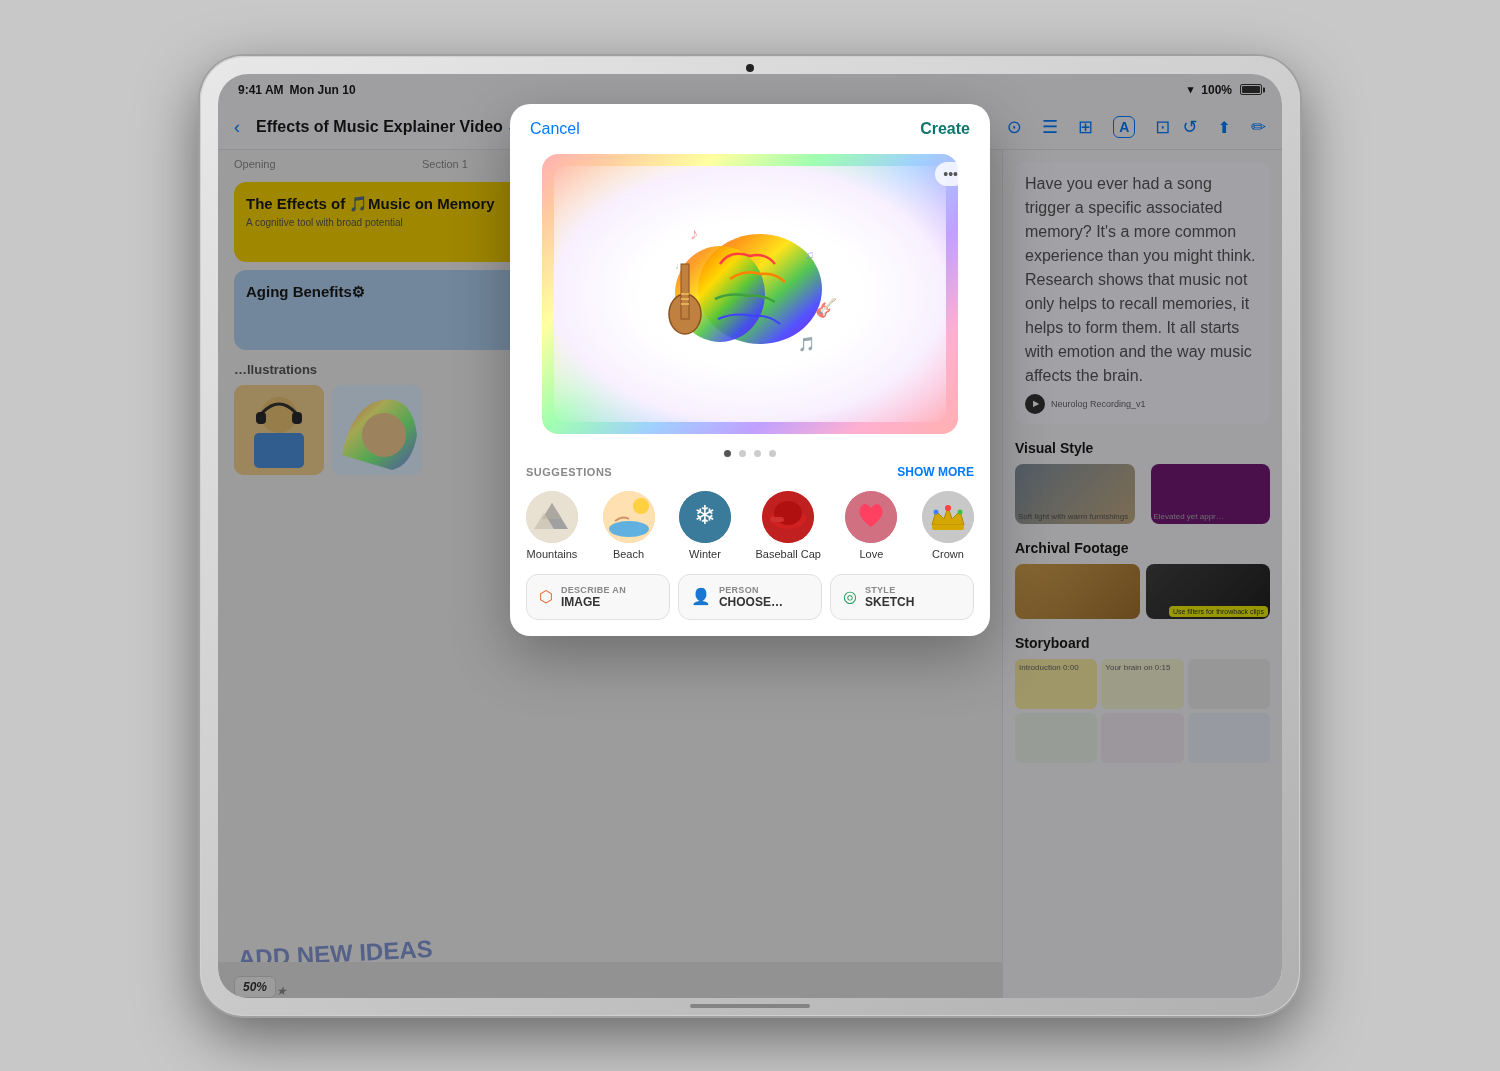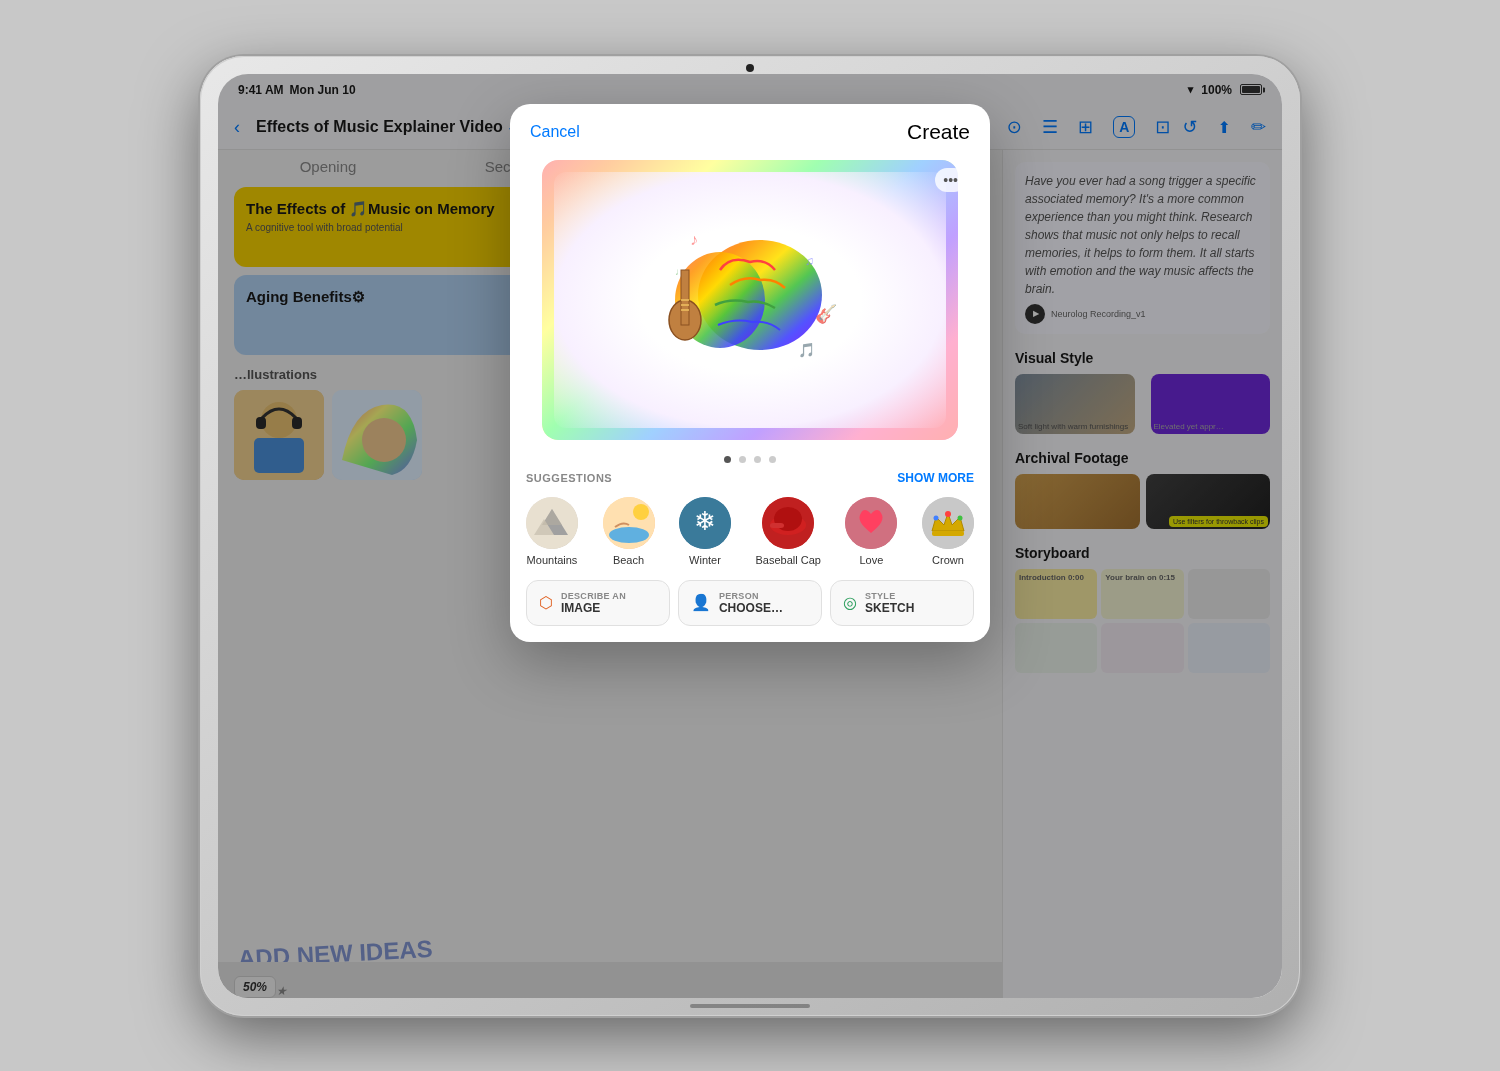--- a/index.html
+++ b/index.html
@@ -133,25 +133,24 @@
     }
 
     
     .sections-header {
       display: flex;
       padding: 8px 16px;
       gap: 0;
       background: #f0f0f0;
     }
     .section-label {
-      font-size: 15px;
+      font-size: 11px;
       color: #888;
       flex: 1;
       font-weight: 500;
-      text-align: center;
     }
 
     
     .board-cards {
       padding: 4px 16px;
       display: grid;
       grid-template-columns: repeat(2, 1fr);
       gap: 8px;
     }
 
@@ -219,44 +218,43 @@
     }
 
     .right-section { margin-bottom: 16px; }
     .right-section-title {
       font-size: 14px;
       font-weight: 700;
       color: #1a1a1a;
       margin-bottom: 8px;
     }
     .right-text {
-      font-size: 12px;
+      font-size: 16px;
       color: #555;
       line-height: 1.5;
-      font-style: italic;
     }
 
     .visual-style-row {
       display: flex;
       gap: 16px;
     }
     .visual-thumb {
       flex: 1;
       height: 60px;
       border-radius: 8px;
       overflow: hidden;
       background: #ccc;
       font-size: 8px;
       color: #555;
       display: flex;
       flex-direction: column;
       justify-content: flex-end;
       padding: 3px;
     }
-    .visual-thumb.dark { background: #6d28d9; color: #aaa; }
+    .visual-thumb.dark { background: #701a75; color: #aaa; }
 
     .archival-row {
       display: grid;
       grid-template-columns: 1fr 1fr;
       gap: 6px;
     }
     .archival-thumb {
       height: 55px;
       border-radius: 8px;
       background: #8a6a40;
@@ -300,23 +298,23 @@
       justify-content: space-between;
       padding: 16px 20px 0;
     }
     .modal-cancel {
       color: #007aff;
       font-size: 16px;
       cursor: pointer;
       font-weight: 400;
     }
     .modal-create {
-      color: #000000;
-      font-size: 21px;
-      font-weight: 400;
+      color: #0f766e;
+      font-size: 16px;
+      font-weight: 700;
       cursor: pointer;
     }
 
     .modal-image-area {
       margin: 16px;
       border-radius: 16px;
       height: 280px;
       background: linear-gradient(135deg, #ffd0d0 0%, #ffe0b0 20%, #fff0b0 35%, #d0ffb0 50%, #b0d0ff 65%, #d0b0ff 80%, #ffb0d0 100%);
       display: flex;
       align-items: center;
@@ -498,21 +496,20 @@
     }
     .storyboard-cell {
       height: 50px;
       background: #f0e8c0;
       border-radius: 6px;
       font-size: 8px;
       color: #666;
       padding: 4px;
       overflow: hidden;
       line-height: 1.3;
-      font-weight: bold;
     }
   </style>
 </head>
 <body>
 
 <div class="ipad-outer">
   <div class="camera-dot"></div>
 
   <div class="ipad-screen">
 

